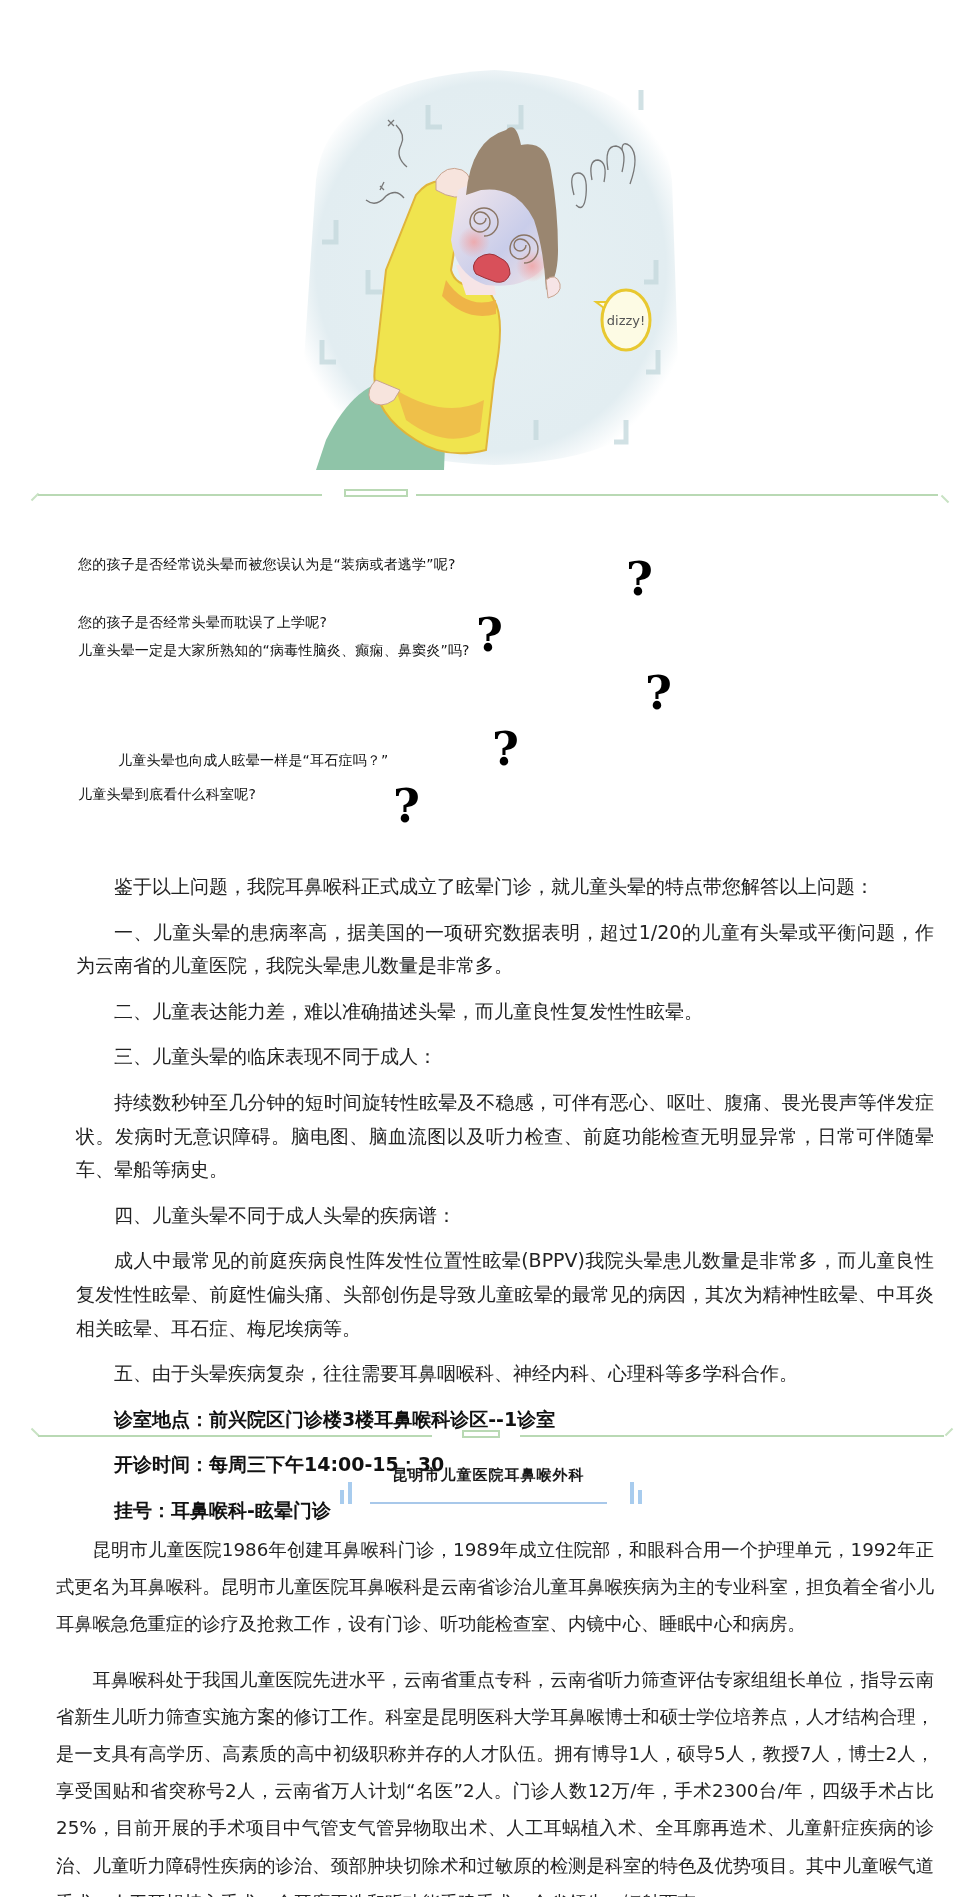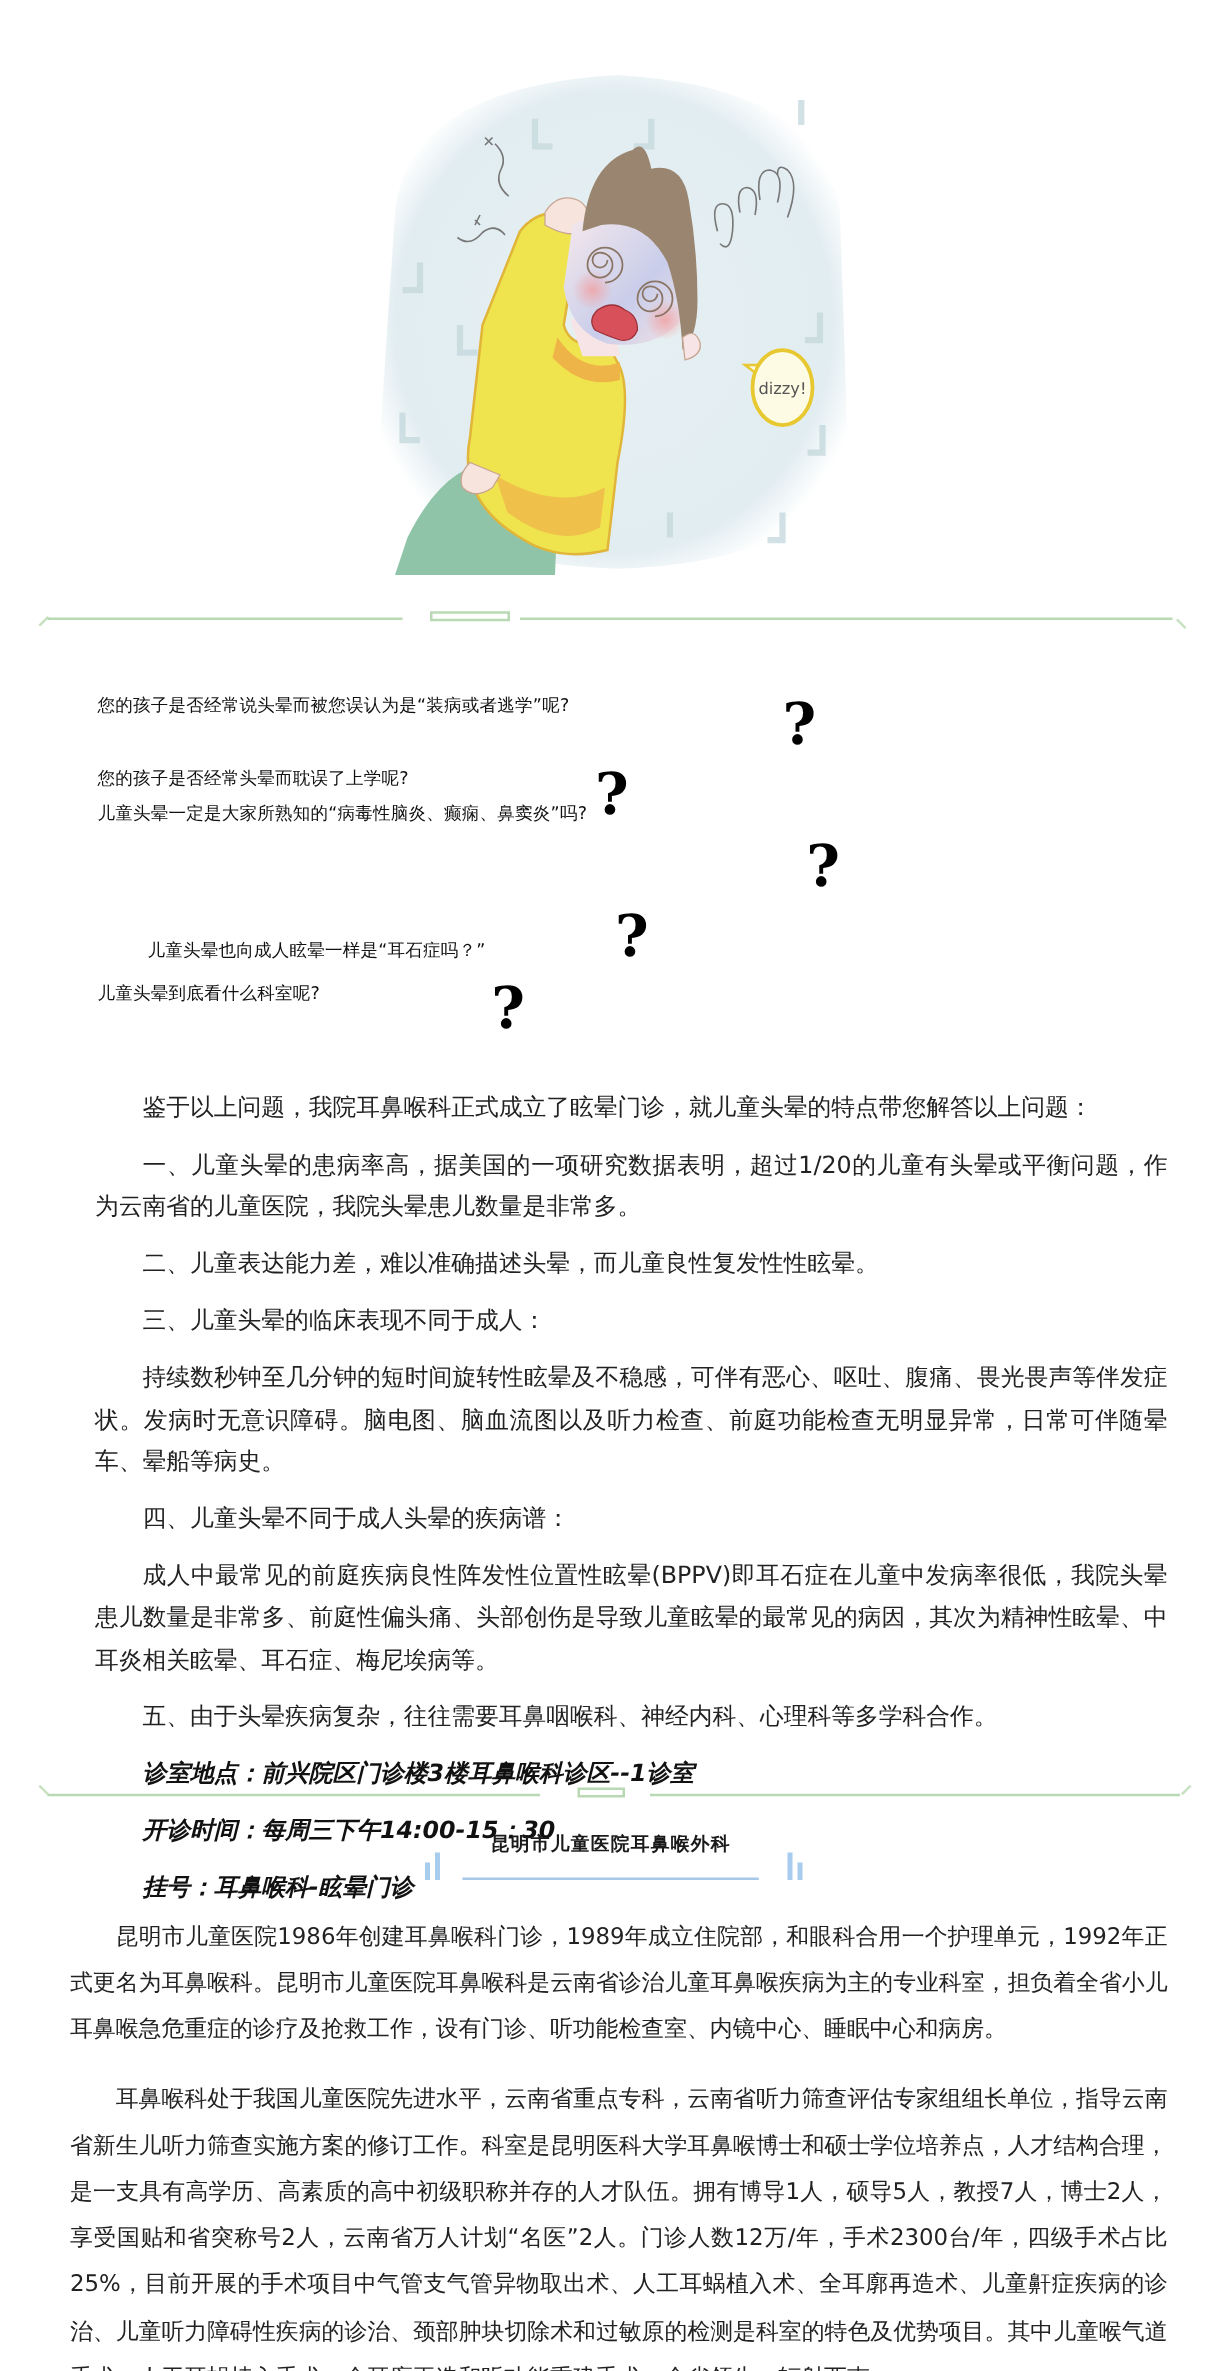--- a/index.html
+++ b/index.html
@@ -1,39 +1,39 @@
 <!DOCTYPE html>
 <html><head>
 <meta charset="utf-8">
 <style>
   html, body { margin:0; padding:0; background:#ffffff; }
   body { width:977px; height:1897px; position:relative; overflow:hidden;
          font-family:"DejaVu Sans","Liberation Sans",sans-serif; color:#222; }
   .abs { position:absolute; }
 
   
-  #illus { left:296px; top:50px; width:396px; height:410px; }
+  #illus { left:296px; top:60px; width:396px; height:410px; }
 
   
   .divider { position:absolute; left:38px; width:910px; height:14px; }
   .divider .line { position:absolute; top:6px; height:2px; background:#b9d9b4; }
   .divider .box { position:absolute; top:1px; width:64px; height:8px; border:2px solid #b9d9b4; box-sizing:border-box; }
   .divider .tick { position:absolute; top:0px; width:10px; height:2px; background:#c8e2c3; }
 
   
   .q { position:absolute; left:78px; font-size:14px; font-weight:normal; color:#111;
        letter-spacing:0.2px; white-space:nowrap; }
   .qmark { position:absolute; font-family:"DejaVu Serif","Liberation Serif",serif;
            font-weight:bold; font-size:46px; color:#000; line-height:1; }
 
   
   #body1 { position:absolute; left:64px; top:858px; width:882px; font-size:19px;
            line-height:33.6px; color:#222; }
   #body1 p { margin:12px; text-indent:2em; text-align:justify; }
-  #body1 p.bold { font-weight:bold; color:#111;font-style:italic; }
+  #body1 p.bold { font-weight:bold; color:#111; }
 
   
   #sec-title { position:absolute; left:0; top:1462px; width:977px; height:48px; }
   #sec-title .title-text { position:absolute; left:0; width:977px; top:4px; text-align:center;
            font-size:15px; font-weight:bold; color:#1a1a1a; letter-spacing:1px; }
   #sec-title .uline { position:absolute; left:370px; width:237px; top:40px; height:2px; background:#a8c8ea; }
   .bar { position:absolute; width:4px; background:#a8ccee; }
 
   
   #body2 { position:absolute; left:38px; top:1513px; width:914px; font-size:18.3px;
@@ -146,21 +146,21 @@
 <div class="q" style="top:786px;">儿童头晕到底看什么科室呢?</div>
 <div class="qmark" style="left:393px;top:783px;">?</div>
 
 <div id="body1">
   <p>鉴于以上问题，我院耳鼻喉科正式成立了眩晕门诊，就儿童头晕的特点带您解答以上问题：</p>
   <p>一、儿童头晕的患病率高，据美国的一项研究数据表明，超过1/20的儿童有头晕或平衡问题，作为云南省的儿童医院，我院头晕患儿数量是非常多。</p>
   <p>二、儿童表达能力差，难以准确描述头晕，而儿童良性复发性性眩晕。</p>
   <p>三、儿童头晕的临床表现不同于成人：</p>
   <p>持续数秒钟至几分钟的短时间旋转性眩晕及不稳感，可伴有恶心、呕吐、腹痛、畏光畏声等伴发症状。发病时无意识障碍。脑电图、脑血流图以及听力检查、前庭功能检查无明显异常，日常可伴随晕车、晕船等病史。</p>
   <p>四、儿童头晕不同于成人头晕的疾病谱：</p>
-  <p>成人中最常见的前庭疾病良性阵发性位置性眩晕(BPPV)即耳石症在儿童中发病率很低，我院头晕患儿数量是非常多、前庭性偏头痛、头部创伤是导致儿童眩晕的最常见的病因，其次为精神性眩晕、中耳炎相关眩晕、耳石症、梅尼埃病等。</p>
+  <p>成人中最常见的前庭疾病良性阵发性位置性眩晕(BPPV)我院头晕患儿数量是非常多，而儿童良性复发性性眩晕、前庭性偏头痛、头部创伤是导致儿童眩晕的最常见的病因，其次为精神性眩晕、中耳炎相关眩晕、耳石症、梅尼埃病等。</p>
   <p>五、由于头晕疾病复杂，往往需要耳鼻咽喉科、神经内科、心理科等多学科合作。</p>
   <p class="bold">诊室地点：前兴院区门诊楼3楼耳鼻喉科诊区--1诊室</p>
   <p class="bold">开诊时间：每周三下午14:00-15：30</p>
   <p class="bold">挂号：耳鼻喉科-眩晕门诊</p>
 </div>
 
 <div class="divider" style="top:1429px;">
   <span class="tick" style="left:-8px;transform:rotate(45deg);top:2px;"></span>
   <span class="line" style="left:0;width:394px;"></span>
   <span class="box" style="left:424px;width:38px;"></span>

